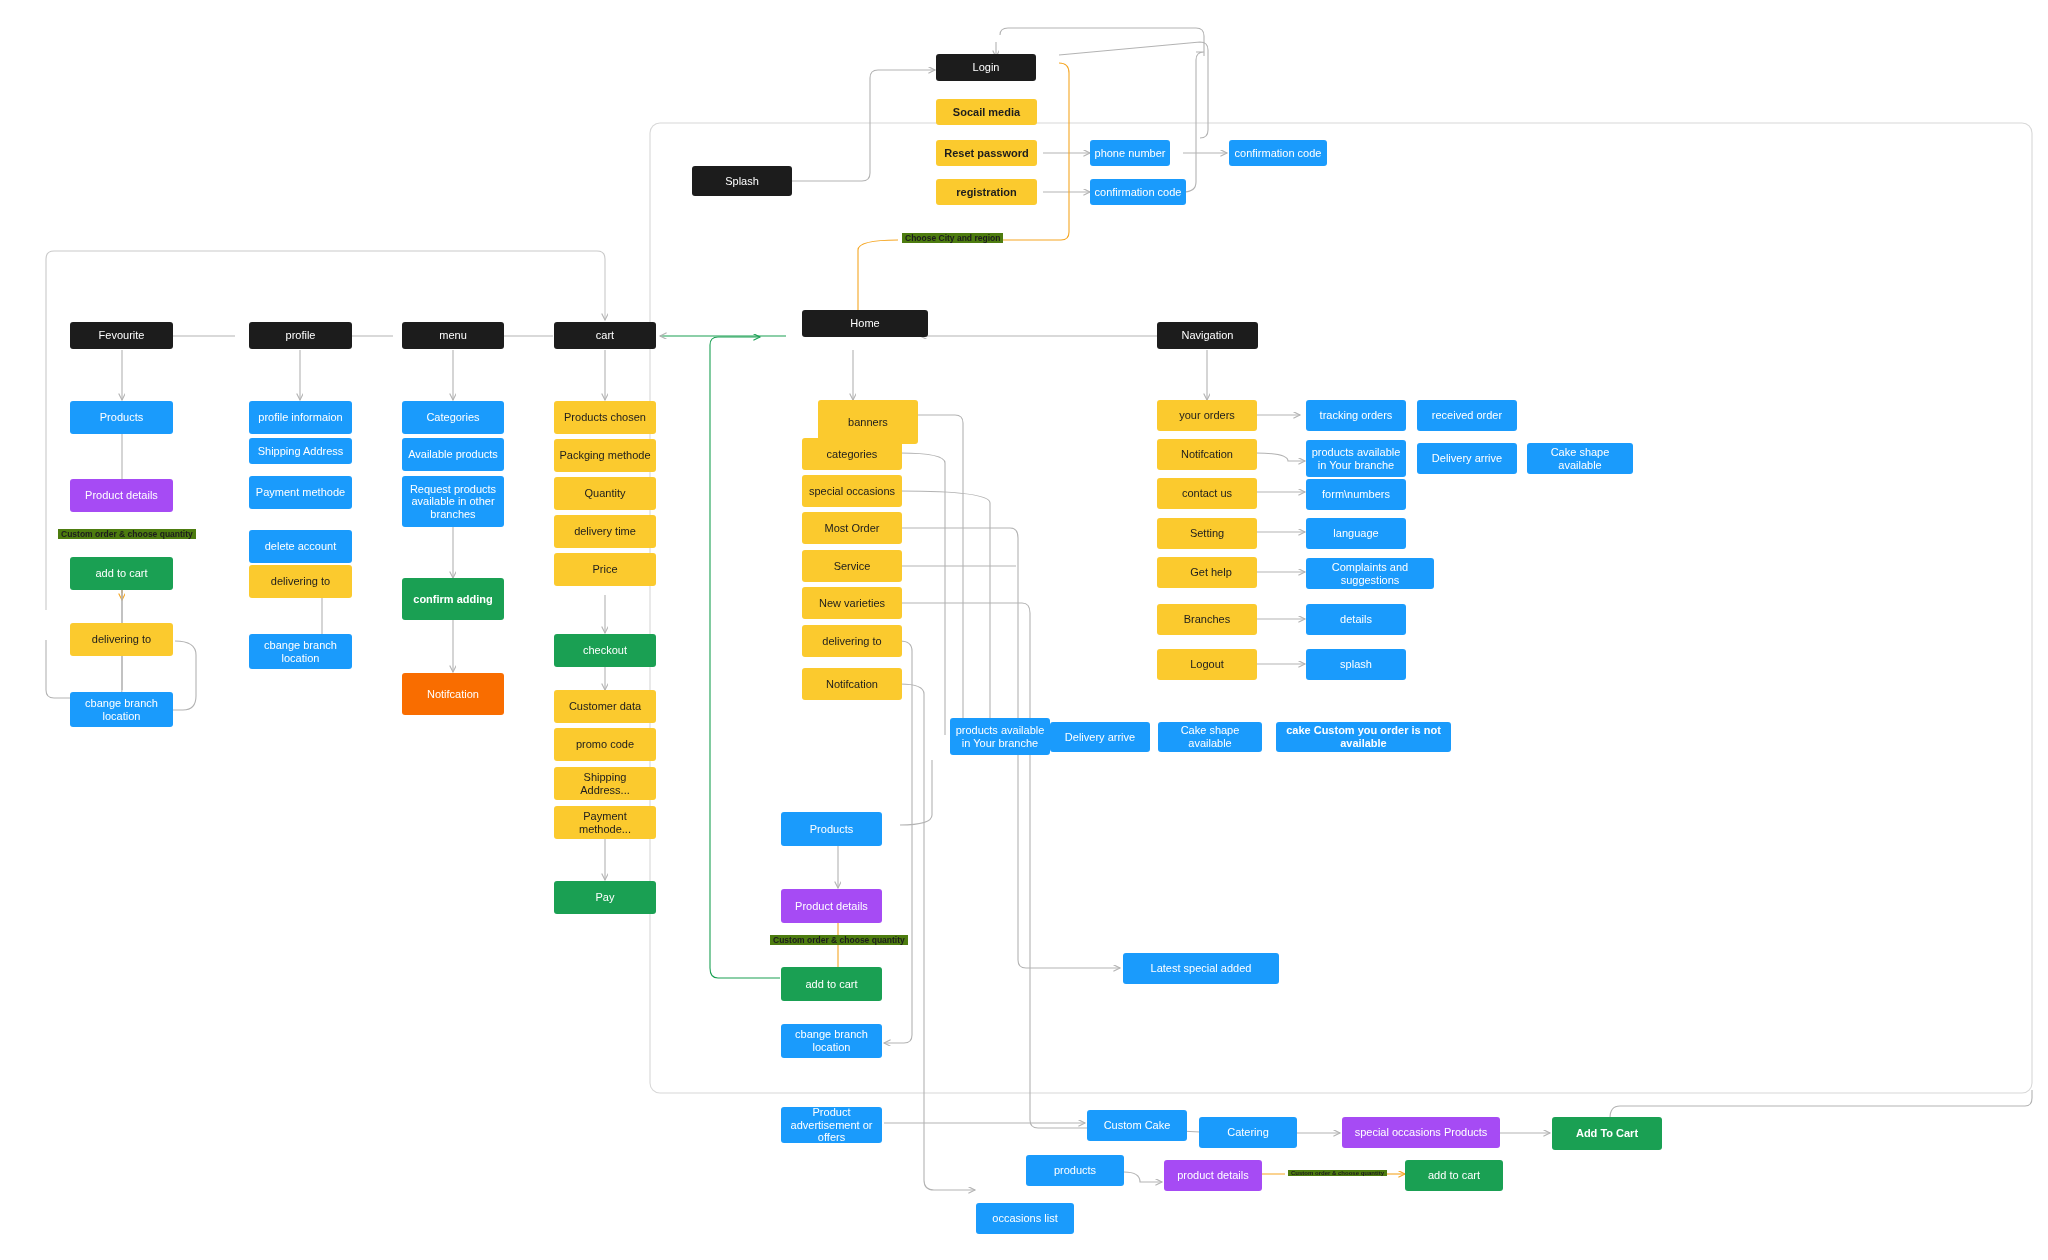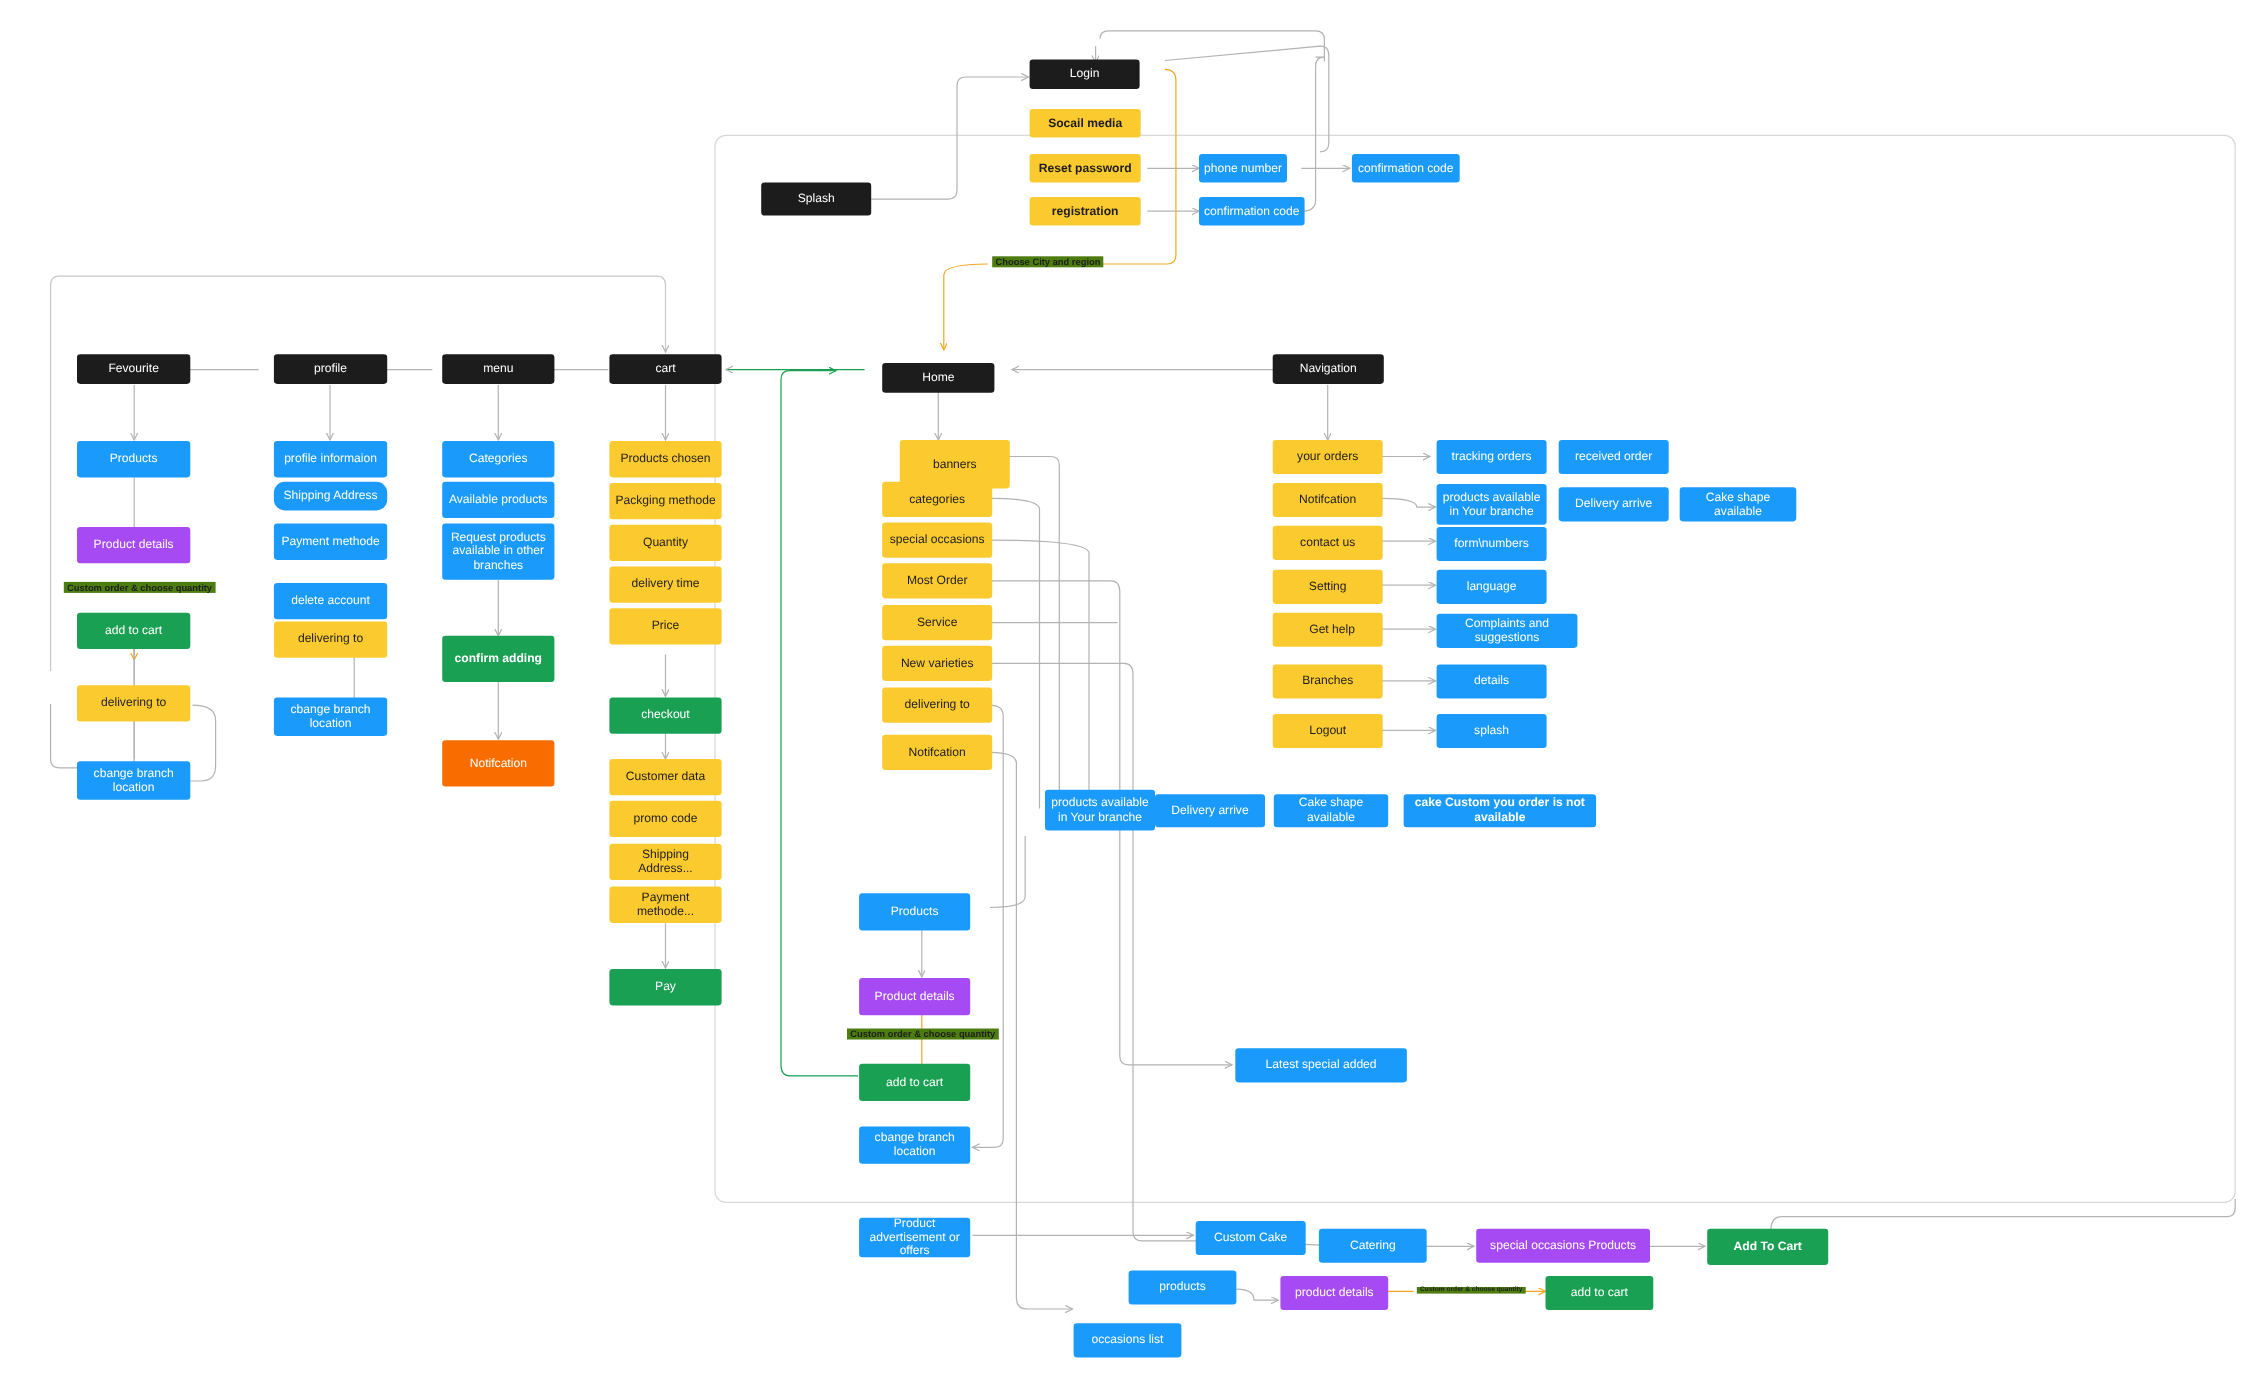--- a/index.html
+++ b/index.html
@@ -178,21 +178,21 @@
     </div>
   <div class="node n-dark" style="left:249px;top:322px;width:103px;height:27px;">
     <span>profile</span>
     </div>
   <div class="node n-dark" style="left:402px;top:322px;width:102px;height:27px;">
     <span>menu</span>
     </div>
   <div class="node n-dark" style="left:554px;top:322px;width:102px;height:27px;">
     <span>cart</span>
     </div>
-  <div class="node n-dark" style="left:802px;top:330px;width:102px;height:27px;">
+  <div class="node n-dark" style="left:802px;top:310px;width:126px;height:27px;">
     <span>Home</span>
     </div>
   <div class="node n-dark" style="left:1157px;top:322px;width:101px;height:27px;">
     <span>Navigation</span>
     </div>
 
   <div class="node n-blue" style="left:70px;top:401px;width:103px;height:33px;">
     <span>Products</span>
     </div>
   <div class="node n-purple" style="left:70px;top:479px;width:103px;height:33px;">
@@ -206,21 +206,21 @@
   <div class="node n-yellow" style="left:70px;top:623px;width:103px;height:33px;">
     <span>delivering to</span>
     </div>
   <div class="node n-blue" style="left:70px;top:692px;width:103px;height:35px;">
     <span>cbange branch location</span>
     </div>
 
   <div class="node n-blue" style="left:249px;top:401px;width:103px;height:33px;">
     <span>profile informaion</span>
     </div>
-  <div class="node n-blue" style="left:249px;top:438px;width:103px;height:26px;border-radius:10px;">
+  <div class="node n-blue" style="left:249px;top:438px;width:103px;height:26px;">
     <span>Shipping Address</span>
     </div>
   <div class="node n-blue" style="left:249px;top:476px;width:103px;height:33px;">
     <span>Payment methode</span>
     </div>
   <div class="node n-blue" style="left:249px;top:514px;width:103px;height:33px;margin-top:16px;">
     <span>delete account</span>
     </div>
   <div class="node n-yellow" style="left:249px;top:565px;width:103px;height:33px;">
     <span>delivering to</span>

